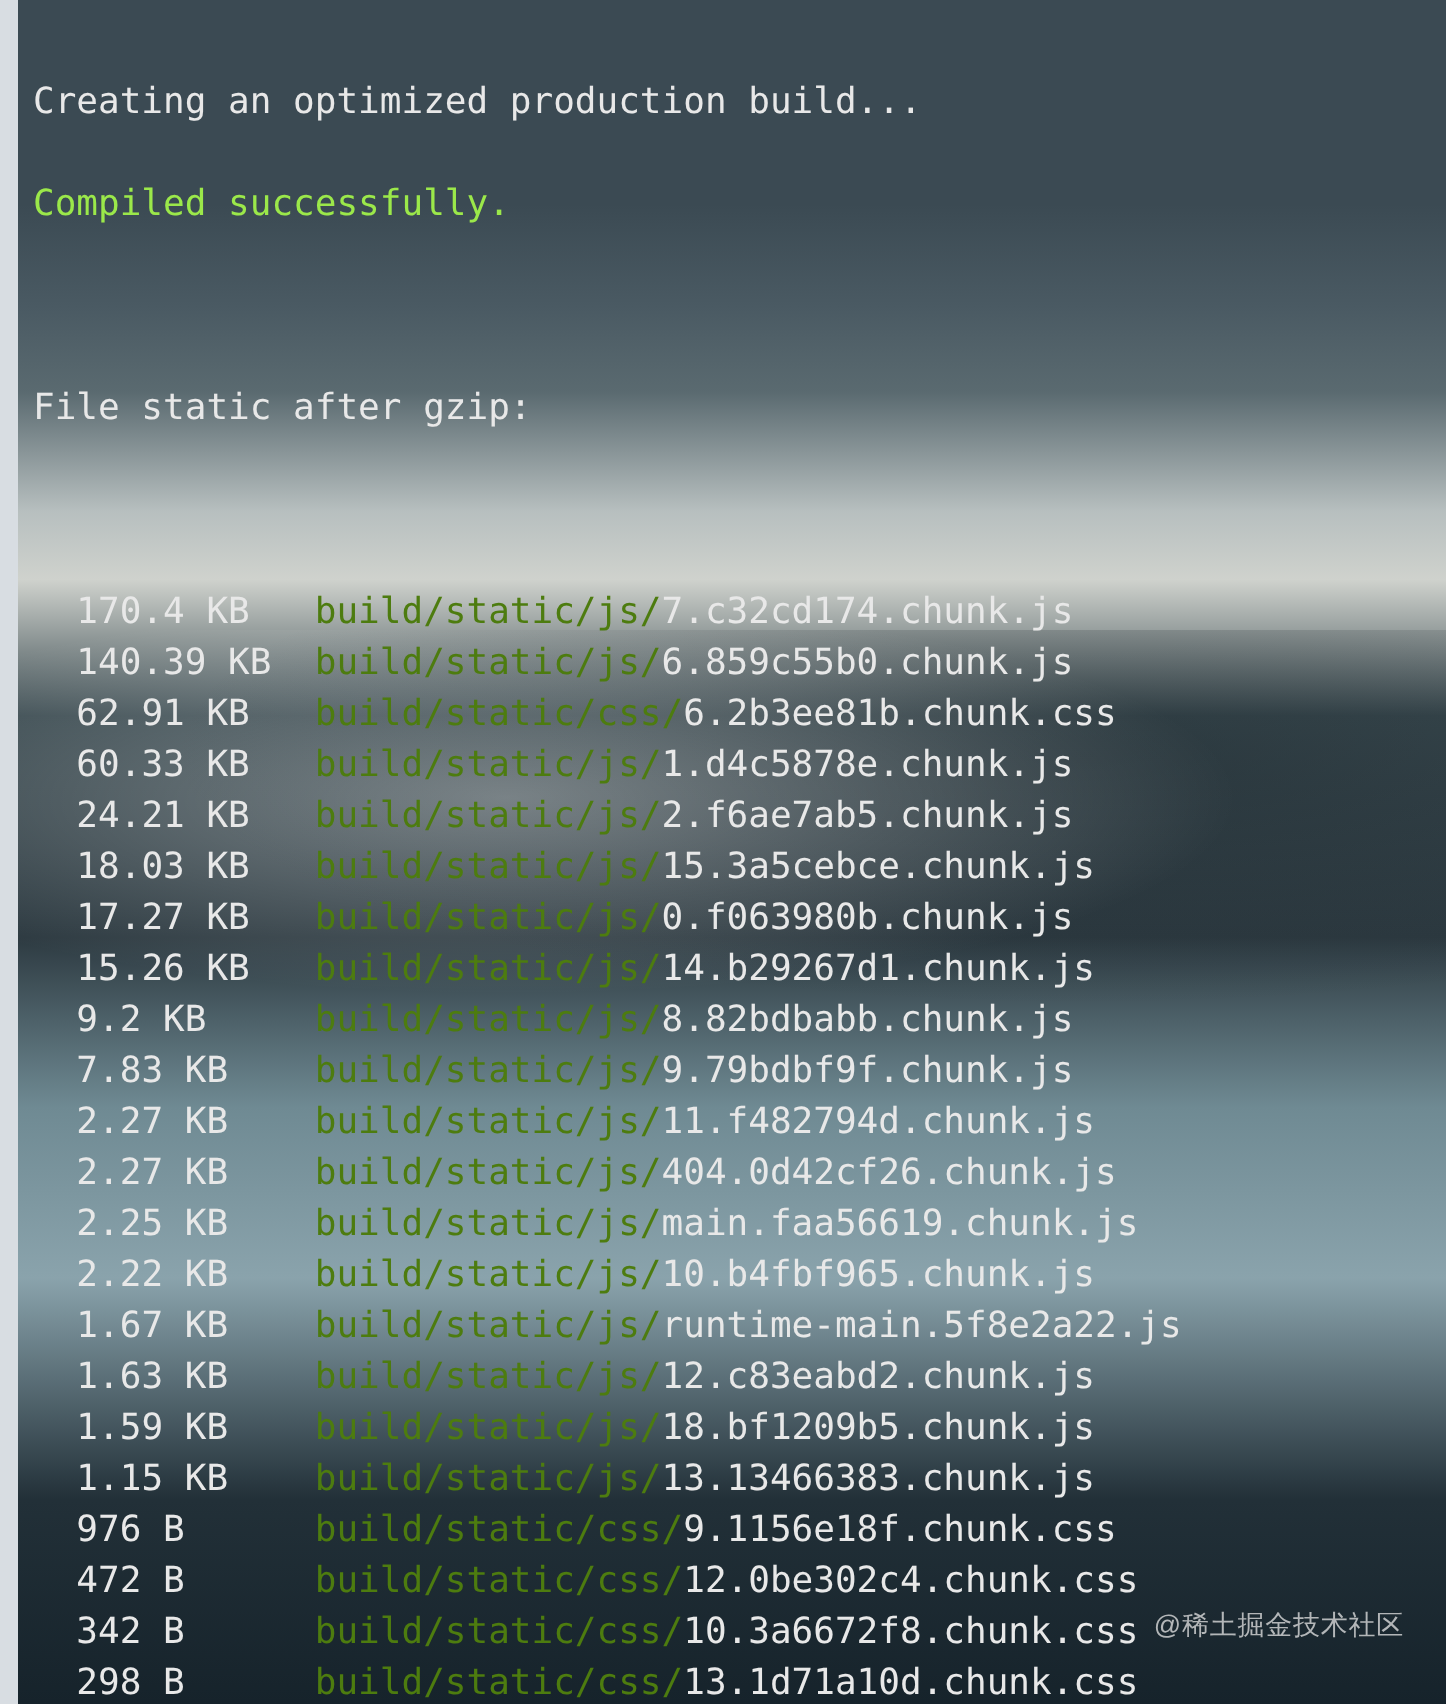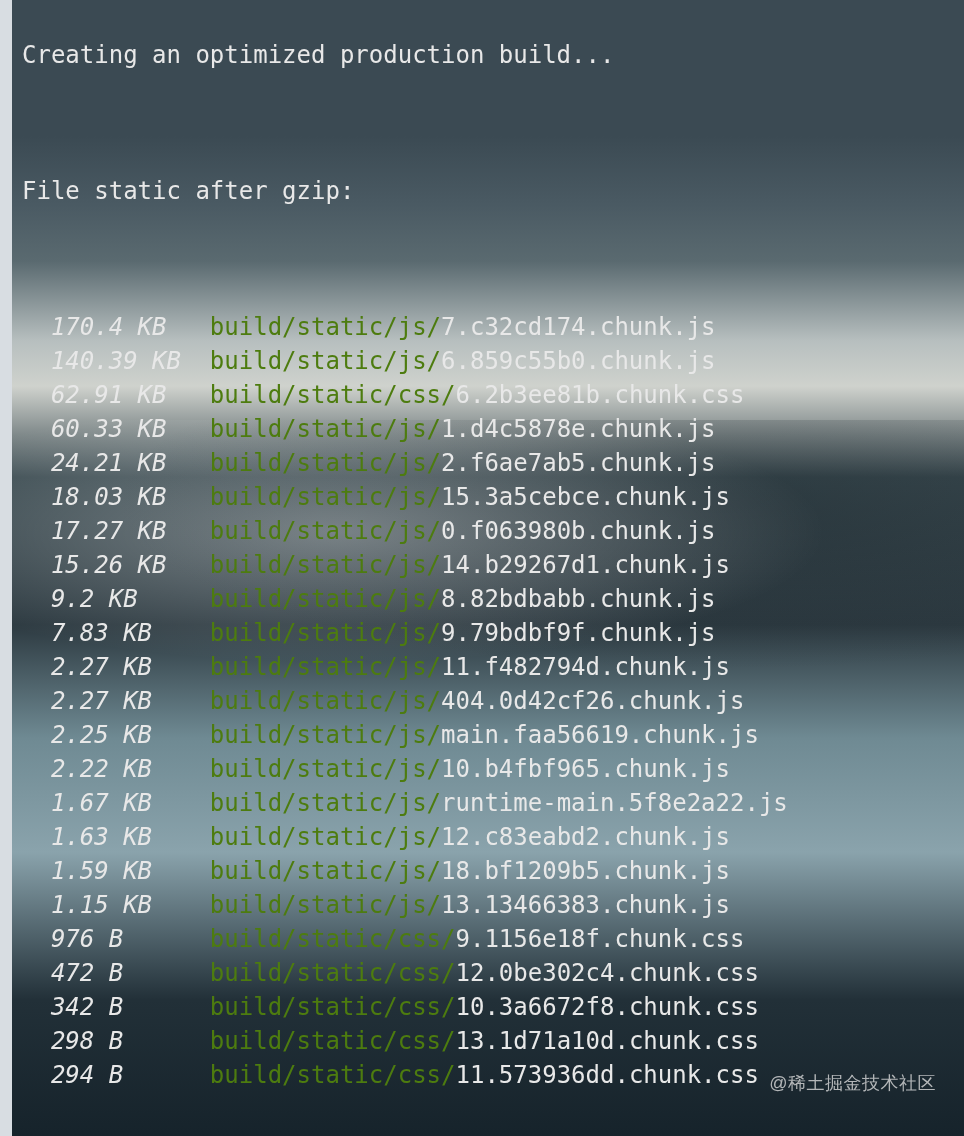--- a/index.html
+++ b/index.html
@@ -52,27 +52,28 @@
     background: #d8dde2;
     z-index: 1;
   }
 
   .terminal {
     position: absolute;
     inset: 0;
     padding: 4px 0 0 22px;
     z-index: 2;
     white-space: pre;
+    margin-top: 12px;
   }
 
   .c-default { color: #e8e8e8; }
   .c-green   { color: #9be84a; }
 
   .row { display: block; }
-  .size { display: inline-block; width: 11ch; font-style: italic; }
+  .size { display: inline-block; width: 11ch; }
   .path { color: #4d7c0f; }
 
   .watermark {
     position: absolute;
     right: 28px;
     bottom: 36px;
     font-family: Liberation Sans, sans-serif;
     font-size: 18px;
     color: #b3b6b8;
     z-index: 5;
@@ -80,19 +81,20 @@
   }
 </style>
 </head>
 <body>
 
 <div class="bg"></div>
 <div class="left-gutter"></div>
 
 <div class="terminal">
 <span class="row c-default">Creating an optimized production build...</span>
+<span class="row c-green">Compiled successfully.</span>
 <span class="row"> </span>
 <span class="row c-default">File static after gzip:</span>
 <span class="row"> </span>
 <div id="file-list"><span class="row">  <span class="size c-default">170.4 KB</span><span class="path">build/static/js/</span><span class="c-default">7.c32cd174.chunk.js</span></span><span class="row">  <span class="size c-default">140.39 KB</span><span class="path">build/static/js/</span><span class="c-default">6.859c55b0.chunk.js</span></span><span class="row">  <span class="size c-default">62.91 KB</span><span class="path">build/static/css/</span><span class="c-default">6.2b3ee81b.chunk.css</span></span><span class="row">  <span class="size c-default">60.33 KB</span><span class="path">build/static/js/</span><span class="c-default">1.d4c5878e.chunk.js</span></span><span class="row">  <span class="size c-default">24.21 KB</span><span class="path">build/static/js/</span><span class="c-default">2.f6ae7ab5.chunk.js</span></span><span class="row">  <span class="size c-default">18.03 KB</span><span class="path">build/static/js/</span><span class="c-default">15.3a5cebce.chunk.js</span></span><span class="row">  <span class="size c-default">17.27 KB</span><span class="path">build/static/js/</span><span class="c-default">0.f063980b.chunk.js</span></span><span class="row">  <span class="size c-default">15.26 KB</span><span class="path">build/static/js/</span><span class="c-default">14.b29267d1.chunk.js</span></span><span class="row">  <span class="size c-default">9.2 KB</span><span class="path">build/static/js/</span><span class="c-default">8.82bdbabb.chunk.js</span></span><span class="row">  <span class="size c-default">7.83 KB</span><span class="path">build/static/js/</span><span class="c-default">9.79bdbf9f.chunk.js</span></span><span class="row">  <span class="size c-default">2.27 KB</span><span class="path">build/static/js/</span><span class="c-default">11.f482794d.chunk.js</span></span><span class="row">  <span class="size c-default">2.27 KB</span><span class="path">build/static/js/</span><span class="c-default">404.0d42cf26.chunk.js</span></span><span class="row">  <span class="size c-default">2.25 KB</span><span class="path">build/static/js/</span><span class="c-default">main.faa56619.chunk.js</span></span><span class="row">  <span class="size c-default">2.22 KB</span><span class="path">build/static/js/</span><span class="c-default">10.b4fbf965.chunk.js</span></span><span class="row">  <span class="size c-default">1.67 KB</span><span class="path">build/static/js/</span><span class="c-default">runtime-main.5f8e2a22.js</span></span><span class="row">  <span class="size c-default">1.63 KB</span><span class="path">build/static/js/</span><span class="c-default">12.c83eabd2.chunk.js</span></span><span class="row">  <span class="size c-default">1.59 KB</span><span class="path">build/static/js/</span><span class="c-default">18.bf1209b5.chunk.js</span></span><span class="row">  <span class="size c-default">1.15 KB</span><span class="path">build/static/js/</span><span class="c-default">13.13466383.chunk.js</span></span><span class="row">  <span class="size c-default">976 B</span><span class="path">build/static/css/</span><span class="c-default">9.1156e18f.chunk.css</span></span><span class="row">  <span class="size c-default">472 B</span><span class="path">build/static/css/</span><span class="c-default">12.0be302c4.chunk.css</span></span><span class="row">  <span class="size c-default">342 B</span><span class="path">build/static/css/</span><span class="c-default">10.3a6672f8.chunk.css</span></span><span class="row">  <span class="size c-default">298 B</span><span class="path">build/static/css/</span><span class="c-default">13.1d71a10d.chunk.css</span></span><span class="row">  <span class="size c-default">294 B</span><span class="path">build/static/css/</span><span class="c-default">11.573936dd.chunk.css</span></span></div>
 </div>
 
 <div class="watermark">@稀土掘金技术社区</div>
 
 </body></html>

